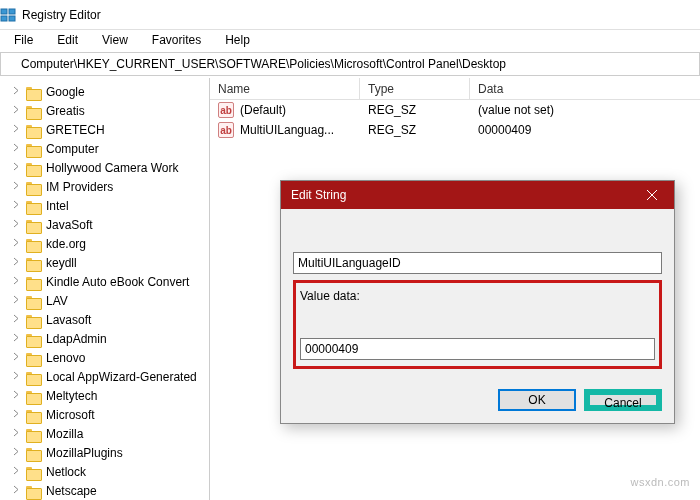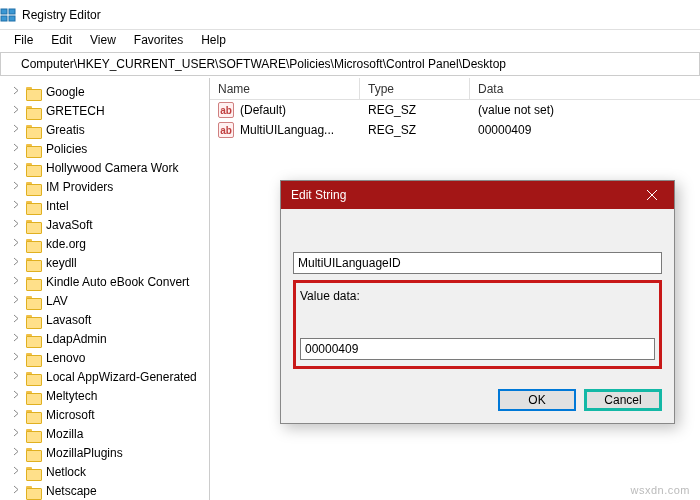--- a/index.html
+++ b/index.html
@@ -5,21 +5,21 @@
 * { box-sizing: border-box; font-family: 'Segoe UI', Tahoma, sans-serif; font-size: 12px; }
 body { margin: 0; padding: 0; width: 700px; height: 500px; background: #fff; overflow: hidden; position: relative; }
 
 
 .titlebar { height: 30px; background: #fff; border-bottom: 1px solid #e0e0e0; display: flex; align-items: center; }
 .titlebar .app-icon { width: 16px; height: 16px; margin-right: 6px; display: inline-flex; align-items: center; justify-content: center; }
 .app-icon svg { width: 16px; height: 16px; }
 .titlebar .title { color: #000; }
 
 
-.menubar { height: 20px; display: flex; align-items: center; padding-left: 6px; gap: 2px; }
+.menubar { height: 20px; display: flex; align-items: center; padding-left: 6px; gap: 8px; }
 .menubar span { padding: 2px 8px; cursor: default; }
 
 
 .addrbar { height: 24px; border: 1px solid #ccc; margin: 2px 0; display: flex; align-items: center; padding: 0 20px; background: #fff; }
 .addrbar span { white-space: nowrap; overflow: hidden; }
 
 
 .main { display: flex; height: calc(500px - 30px - 20px - 28px); }
 .tree { width: 210px; border-right: 1px solid #ccc; overflow: hidden; padding-top: 4px; }
 .list { flex: 1; }
@@ -47,24 +47,24 @@
 
 .dialog { position: absolute; left: 280px; top: 180px; width: 395px; background: #f0f0f0; border: 1px solid #888; box-shadow: 4px 4px 14px rgba(0,0,0,0.25); }
 .dialog-titlebar { height: 28px; background: #a31616; color: #fff; display: flex; align-items: center; padding-left: 10px; }
 .dialog-titlebar .t { flex: 1; font-size: 12px; }
 .dialog-close { width: 44px; height: 28px; display: flex; align-items: center; justify-content: center; cursor: default; }
 .dialog-body { padding: 10px 12px 12px 12px; }
 .dlg-label { margin: 4px 0 2px 0; color: #000; }
 .dlg-input { width: 100%; height: 22px; border: 1px solid #7a7a7a; padding: 2px 4px; background: #fff; font-size: 12px; margin-top: 33px; }
 .dlg-group-highlight { border: 3px solid #c81818; padding: 2px 4px 6px 4px; margin-top: 6px; }
 .dialog-buttons { padding: 8px 12px 12px 12px; display: flex; justify-content: flex-end; gap: 8px; }
-.dlg-btn { width: 78px; height: 22px; border: 3px solid #14b8a6; background: #e1e1e1; cursor: default; font-size: 12px; }
+.dlg-btn { width: 78px; height: 22px; border: 6px solid #14b8a6; background: #e1e1e1; cursor: default; font-size: 12px; }
 .dlg-btn.default { border: 1px solid #0078d7; box-shadow: inset 0 0 0 1px #0078d7; }
 
-.watermark { position: absolute; right: 10px; bottom: 4px; color: #bbb; font-size: 11px; letter-spacing: 0.5px; pointer-events: none; }
+.watermark { position: absolute; right: 10px; bottom: 12px; color: #bbb; font-size: 11px; letter-spacing: 0.5px; pointer-events: none; }
 </style>
 </head>
 <body>
 
 <div class="titlebar">
   <span class="app-icon">
     <svg viewBox="0 0 16 16">
         <rect x="1" y="2" width="6" height="5" fill="#3b97d3" stroke="#1f6fa8"></rect>
         <rect x="9" y="2" width="6" height="5" fill="#3b97d3" stroke="#1f6fa8"></rect>
         <rect x="1" y="9" width="6" height="5" fill="#3b97d3" stroke="#1f6fa8"></rect>
@@ -93,35 +93,35 @@
             <path d="M2 1 L6 4.5 L2 8" fill="none" stroke="#888" stroke-width="1"></path>
           </svg></span>
         <span class="folder"></span>
         <span class="label">Google</span>
       </div>
       <div class="tree-item">
         <span class="chev"><svg width="9" height="9" viewBox="0 0 9 9">
             <path d="M2 1 L6 4.5 L2 8" fill="none" stroke="#888" stroke-width="1"></path>
           </svg></span>
         <span class="folder"></span>
+        <span class="label">Greatis</span>
+      </div>
+      <div class="tree-item">
+        <span class="chev"><svg width="9" height="9" viewBox="0 0 9 9">
+            <path d="M2 1 L6 4.5 L2 8" fill="none" stroke="#888" stroke-width="1"></path>
+          </svg></span>
+        <span class="folder"></span>
         <span class="label">GRETECH</span>
       </div>
       <div class="tree-item">
         <span class="chev"><svg width="9" height="9" viewBox="0 0 9 9">
             <path d="M2 1 L6 4.5 L2 8" fill="none" stroke="#888" stroke-width="1"></path>
           </svg></span>
         <span class="folder"></span>
-        <span class="label">Greatis</span>
-      </div>
-      <div class="tree-item">
-        <span class="chev"><svg width="9" height="9" viewBox="0 0 9 9">
-            <path d="M2 1 L6 4.5 L2 8" fill="none" stroke="#888" stroke-width="1"></path>
-          </svg></span>
-        <span class="folder"></span>
-        <span class="label">Policies</span>
+        <span class="label">Computer</span>
       </div>
       <div class="tree-item">
         <span class="chev"><svg width="9" height="9" viewBox="0 0 9 9">
             <path d="M2 1 L6 4.5 L2 8" fill="none" stroke="#888" stroke-width="1"></path>
           </svg></span>
         <span class="folder"></span>
         <span class="label">Hollywood Camera Work</span>
       </div>
       <div class="tree-item">
         <span class="chev"><svg width="9" height="9" viewBox="0 0 9 9">

